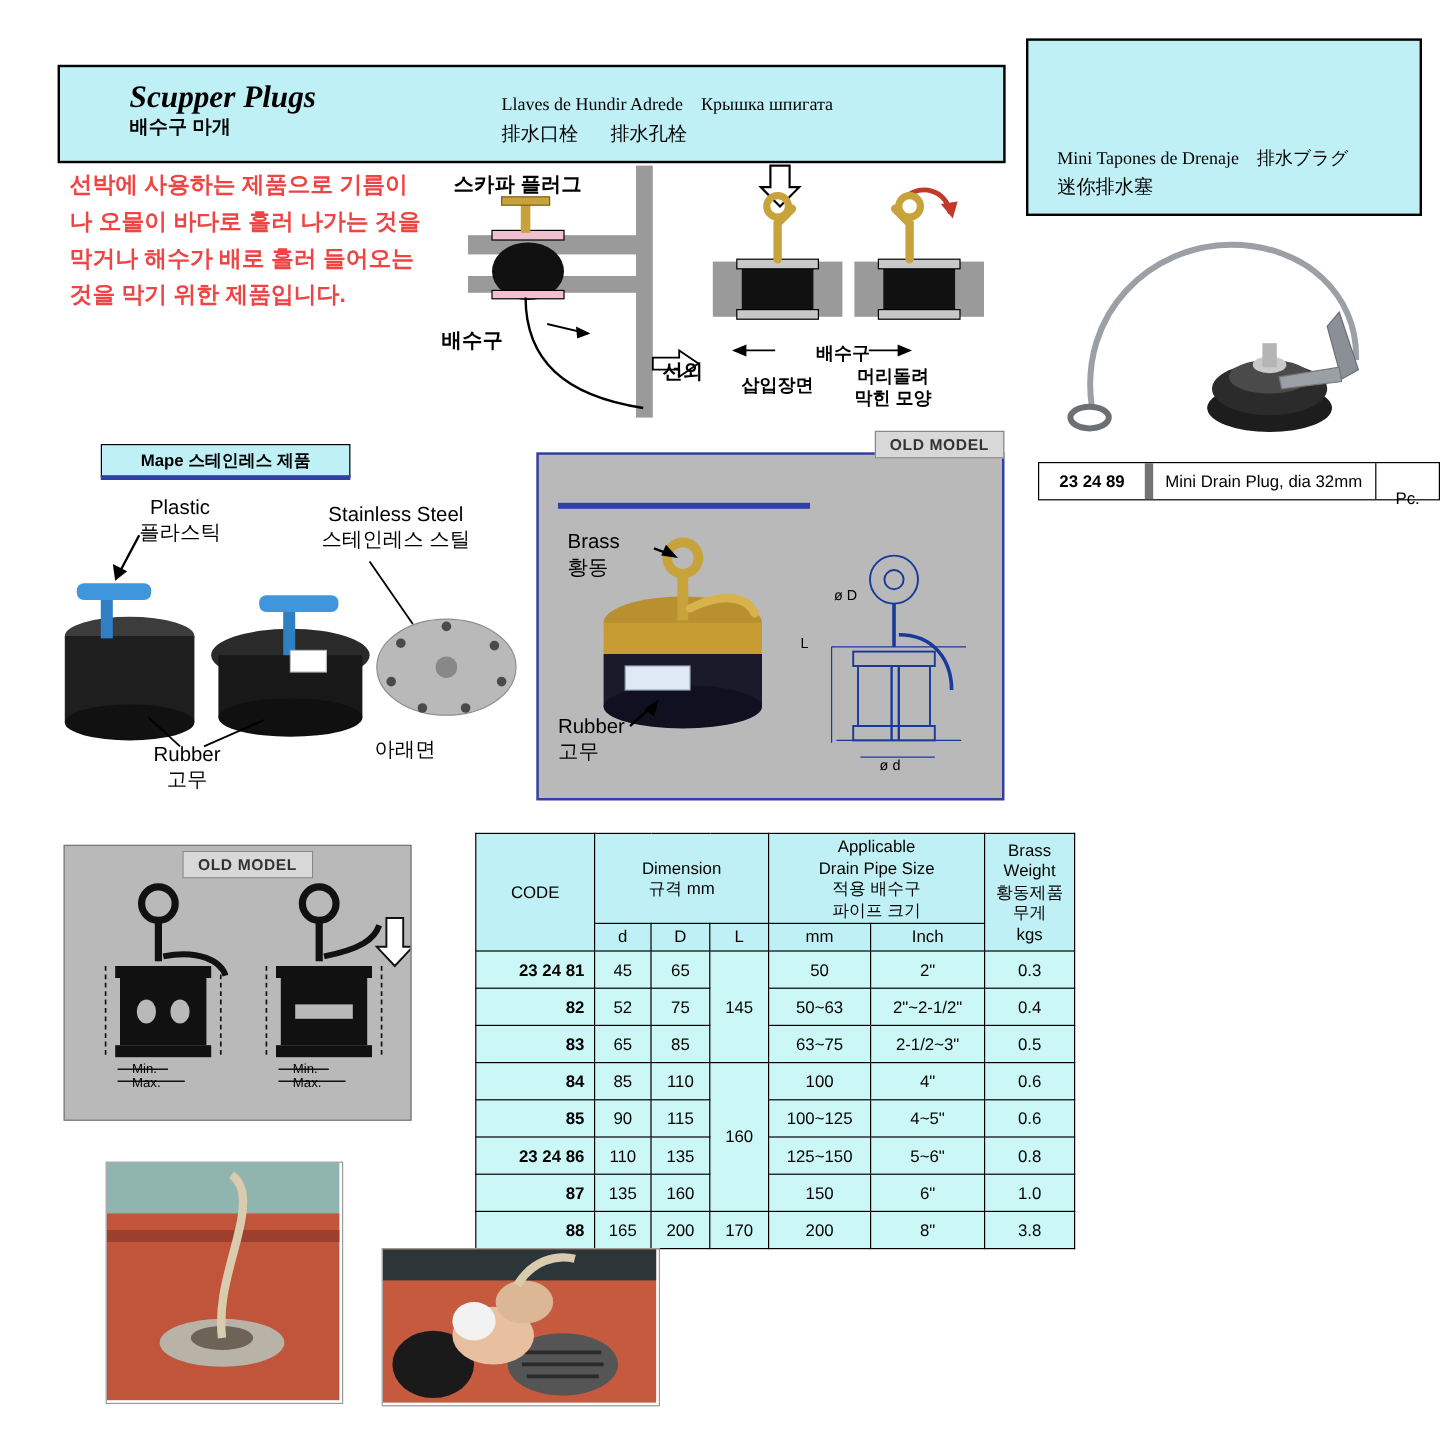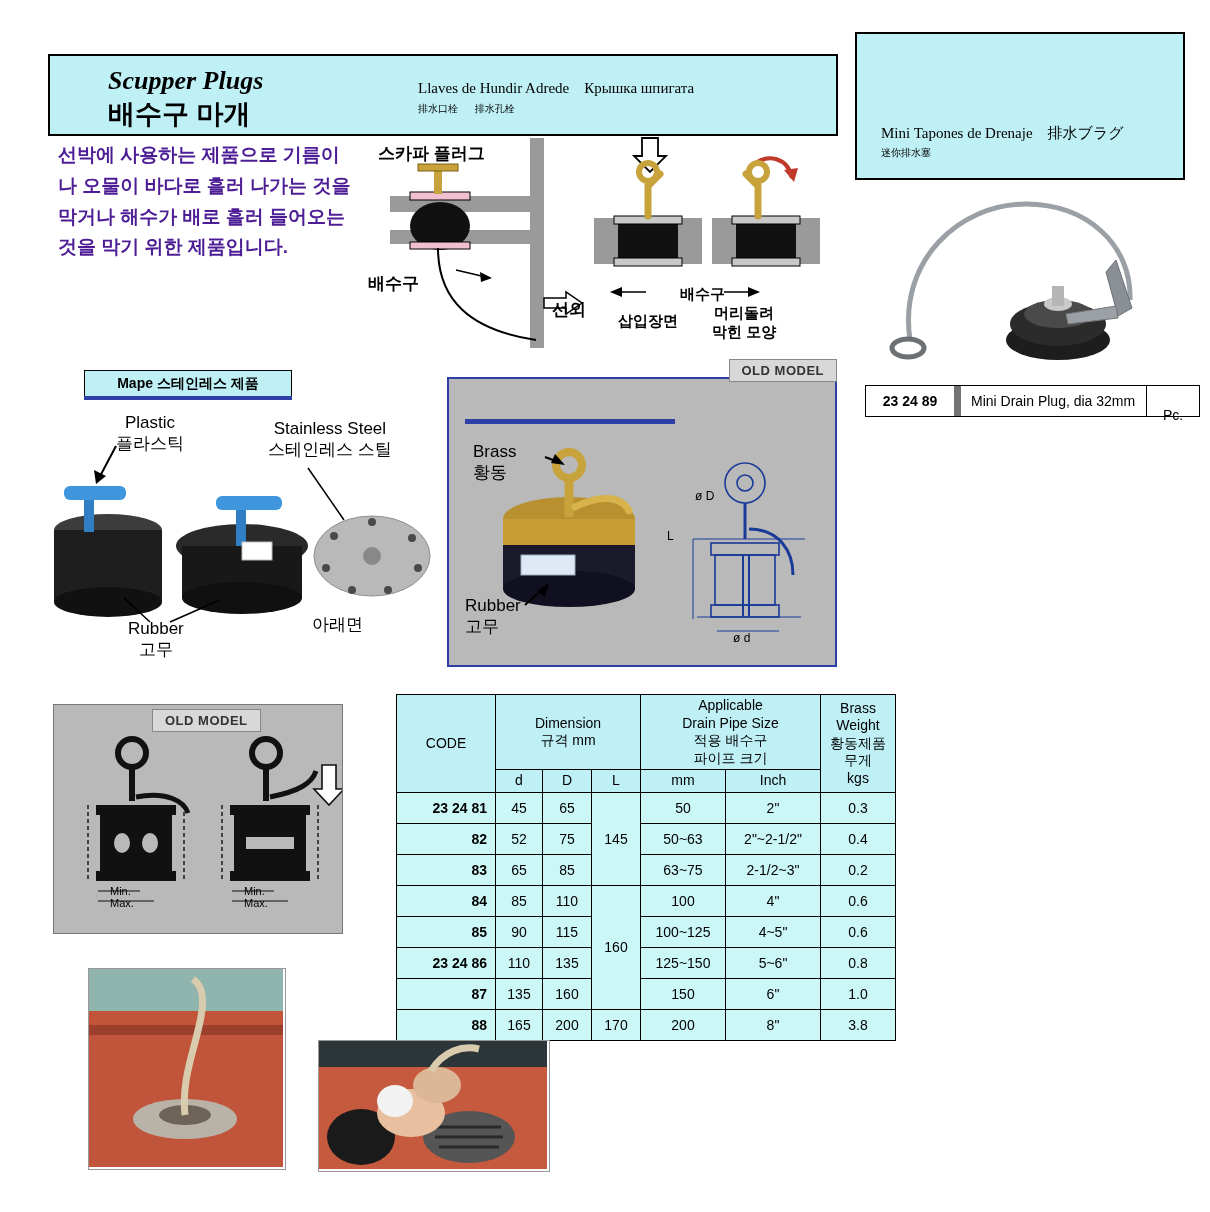--- a/index.html
+++ b/index.html
@@ -22,36 +22,36 @@
   }
   #scupper-banner{left:48px;top:20px;width:790px;height:82px;margin-top:34px;}
   #mini-banner{left:855px;top:32px;width:330px;height:148px;}
 
   .ttl-en{
     font-family:"Liberation Serif", serif;
     font-weight:bold;font-style:italic;
     font-size:26px;
   }
   .ttl-kr{
-    font-weight:bold;font-size:27px;
+    font-weight:bold;font-size:16px;
   }
   .sub-sm{font-family:"Liberation Serif", serif;font-size:15px;}
-  .sub-sm2{font-size:10px;}
+  .sub-sm2{font-size:16px;}
 
   #scupper-banner .left{position:absolute;left:58px;top:10px;}
   #scupper-banner .right{position:absolute;left:368px;top:24px;}
   #scupper-banner .right .l1{margin-bottom:5px;}
 
   #mini-banner .mtitle{position:absolute;left:24px;top:6px;}
   #mini-banner .msub{position:absolute;left:24px;top:88px;line-height:1.5;}
 
   
   #desc{
     position:absolute;left:58px;top:140px;width:300px;
-    font-size:19px;line-height:1.62;font-weight:bold;color:#4c1d95;
+    font-size:19px;line-height:1.62;font-weight:bold;color:#ef4444;
   }
 
   
   #diagram{position:absolute;left:360px;top:130px;width:470px;height:240px;}
   .dlabel{position:absolute;font-size:15px;font-weight:bold;}
   .dlabel.big{font-size:17px;}
 
   
   #mape-label{
     position:absolute;left:84px;top:370px;width:208px;height:28px;
@@ -414,21 +414,21 @@
         <td>50~63</td>
         <td>2"~2-1/2"</td>
         <td>0.4</td>
       </tr>
       <tr>
         <td class="code">83</td>
         <td>65</td>
         <td>85</td>
         <td>63~75</td>
         <td>2-1/2~3"</td>
-        <td>0.2</td>
+        <td>0.5</td>
       </tr>
       <tr>
         <td class="code">84</td>
         <td>85</td>
         <td>110</td>
         <td rowspan="4">160</td>
         <td>100</td>
         <td>4"</td>
         <td>0.6</td>
       </tr>

